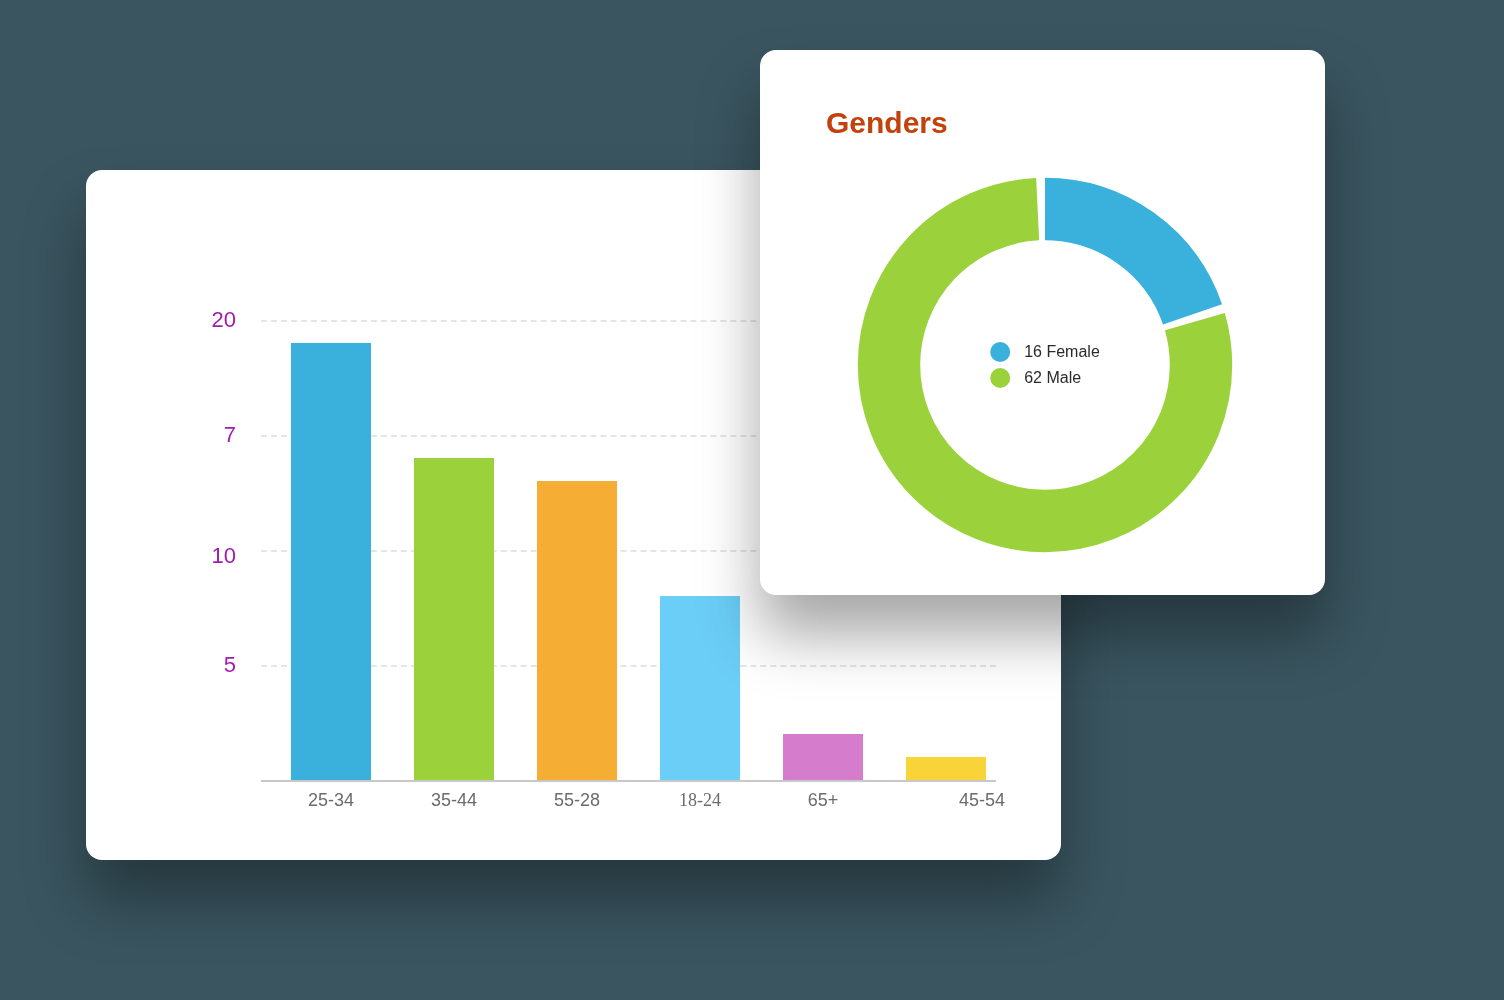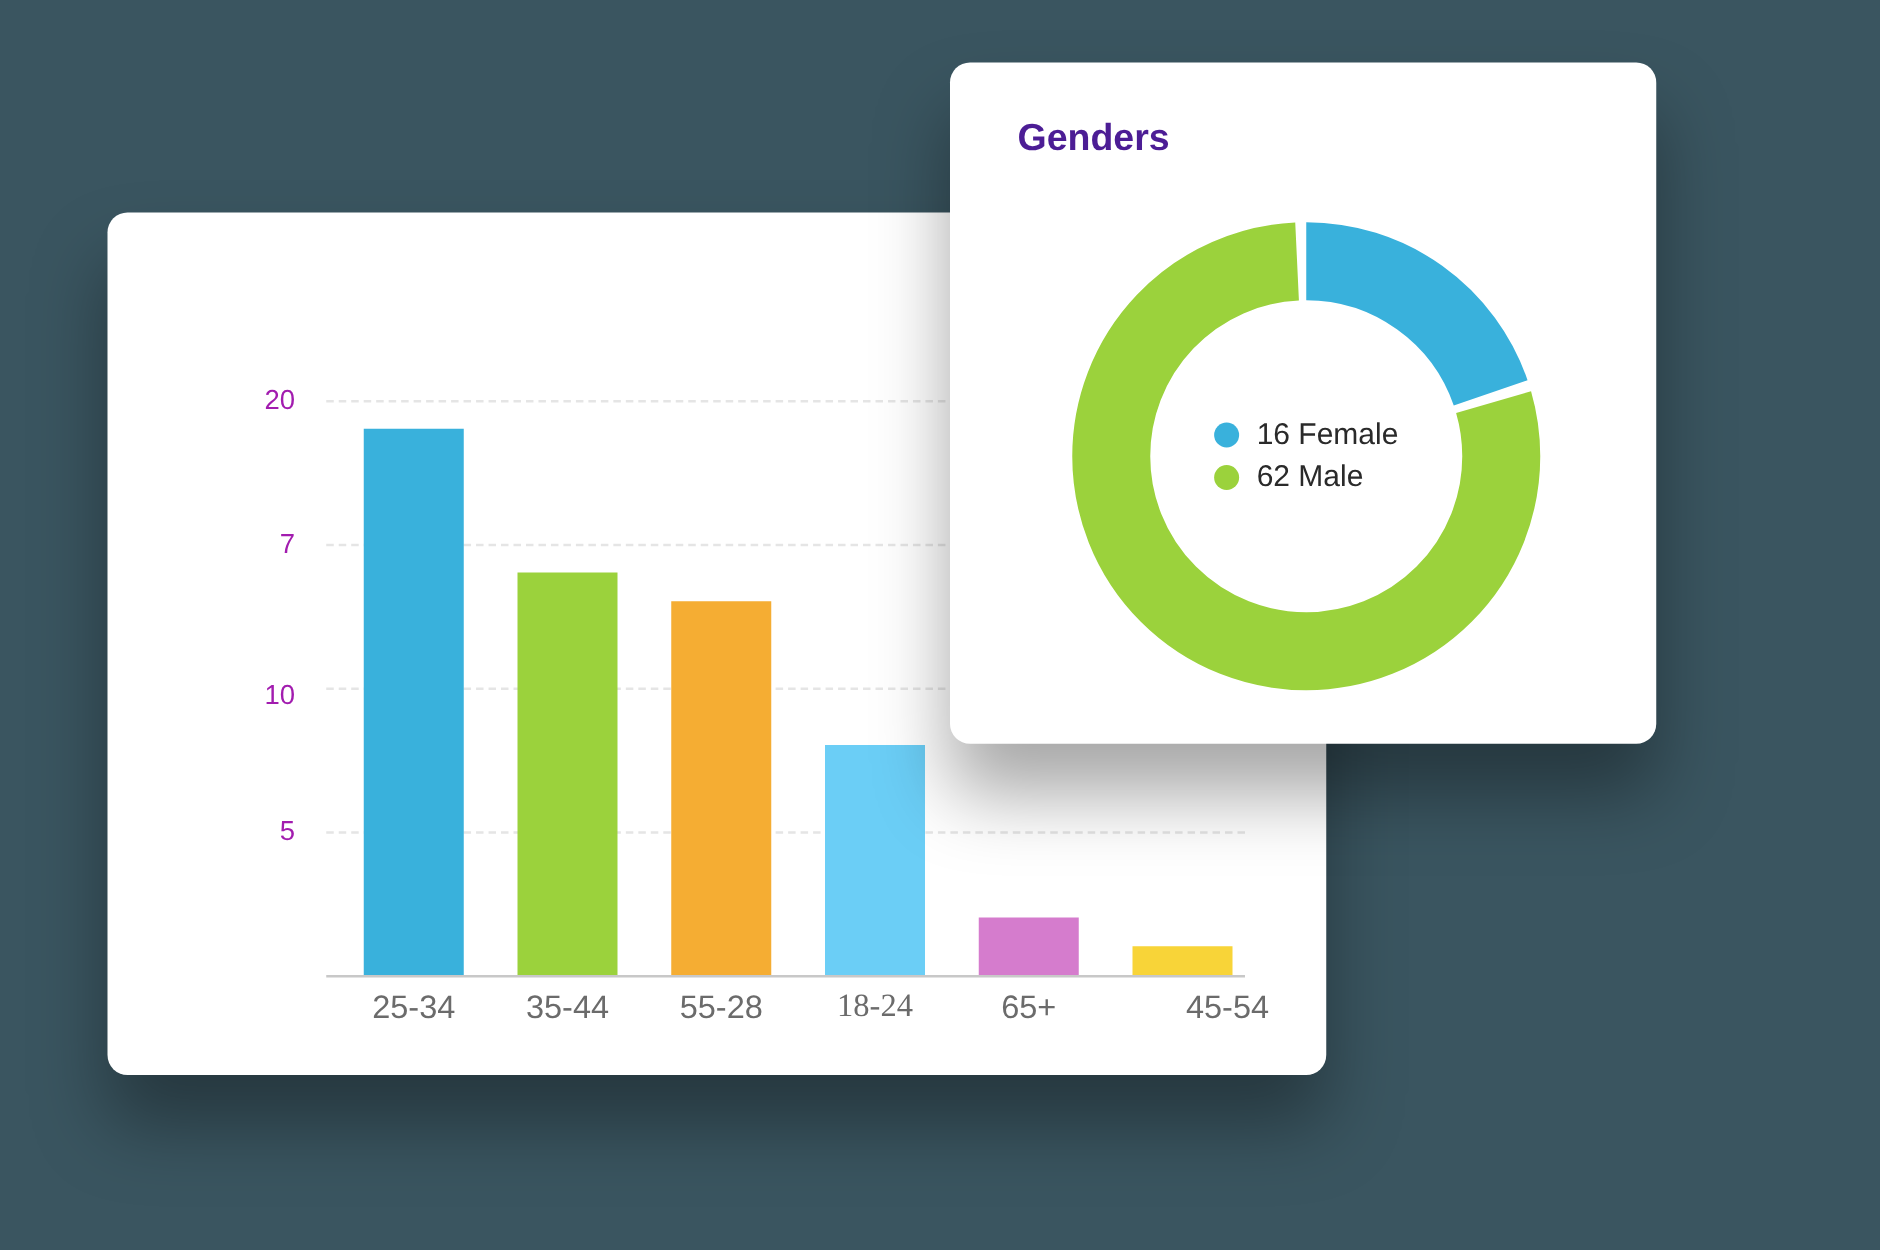--- a/index.html
+++ b/index.html
@@ -13,22 +13,22 @@
 }
 .card {
   background: #ffffff;
   border-radius: 16px;
   box-shadow: 0 40px 60px rgba(0,0,0,0.35);
   position: absolute;
 }
 .card-title {
   font-size: 30px;
   font-weight: 700;
-  color: #4c1d95;
-  margin: 4px;
+  color: #c2410c;
+  margin: 16px;
   padding: 40px 0 0 50px;
 }
 
 
 #age-card {
   left: 86px;
   top: 170px;
   width: 975px;
   height: 690px;
 }
@@ -64,21 +64,21 @@
 }
 .bar {
   position: absolute;
   width: 80px;
 }
 .x-label {
   position: absolute;
   top: 470px;
   width: 100px;
   text-align: center;
-  font-size: 26px;
+  font-size: 18px;
   color: #6b6b6b;
 }
 
 
 #gender-card {
   left: 760px;
   top: 50px;
   width: 565px;
   height: 545px;
   z-index: 2;
@@ -110,21 +110,21 @@
   align-items: center;
   gap: 14px;
   margin: 6px 0;
 }
 .swatch {
   width: 20px;
   height: 20px;
   border-radius: 50%;
 }
 .legend-text {
-  font-size: 24px;
+  font-size: 16px;
   color: #2a2a2a;
   white-space: nowrap;
 }
 </style>
 </head>
 <body>
 
 <div id="age-card" class="card">
 
   <div id="bar-area">

